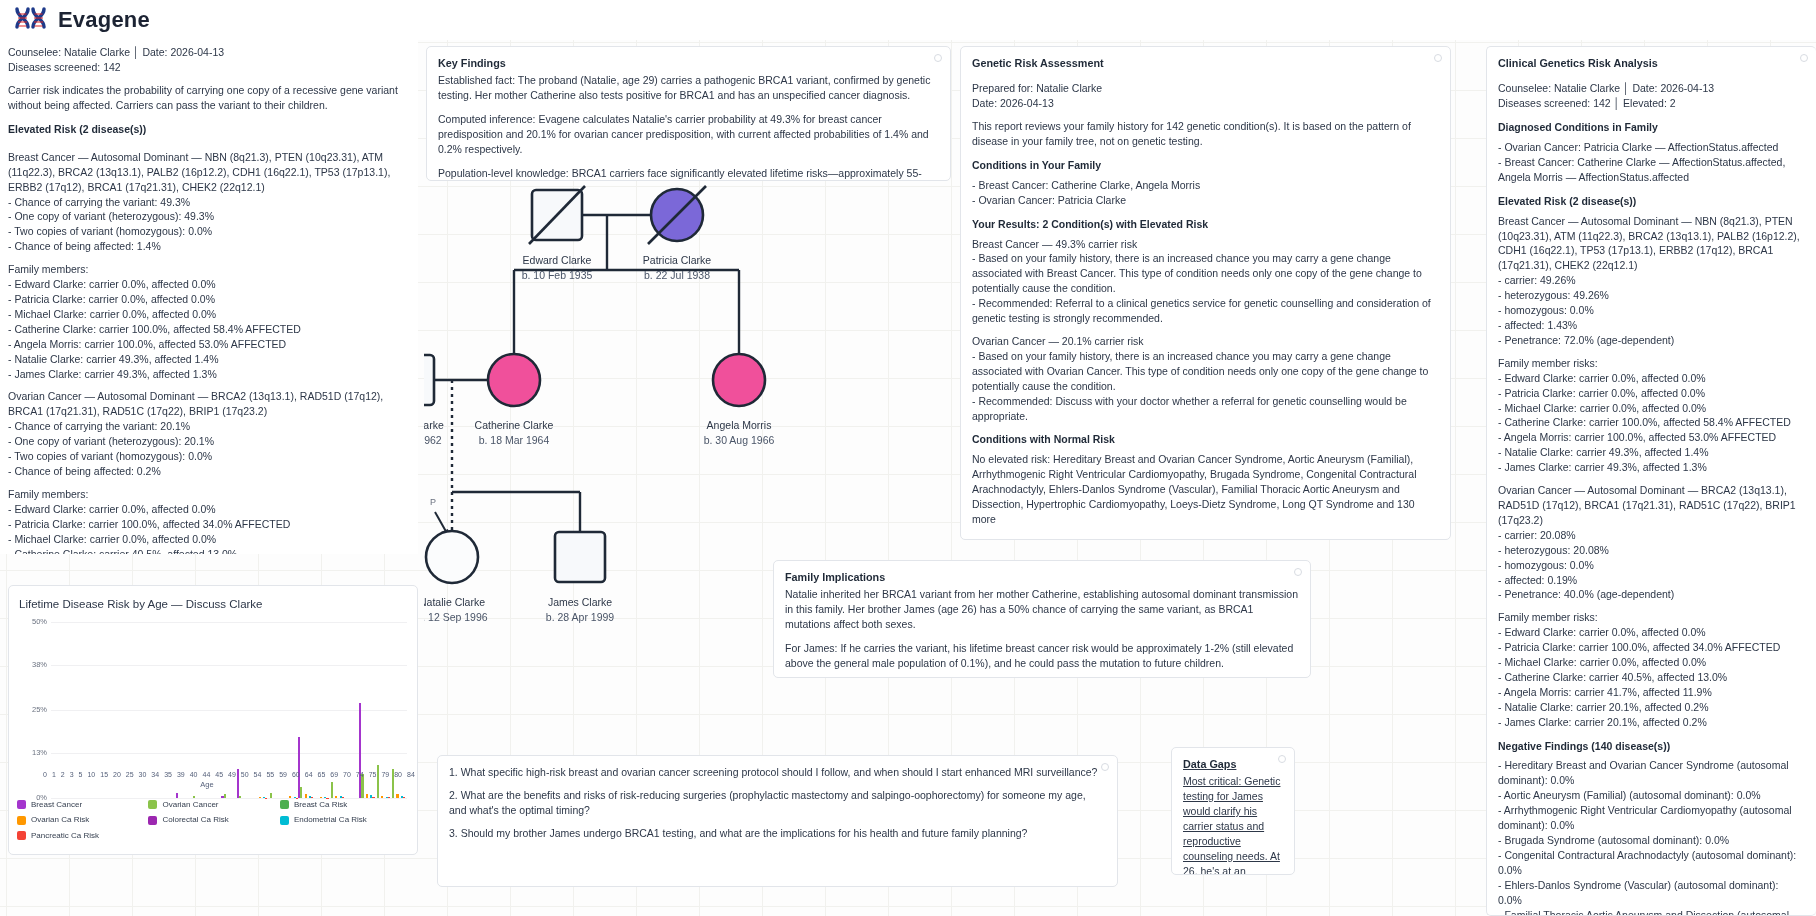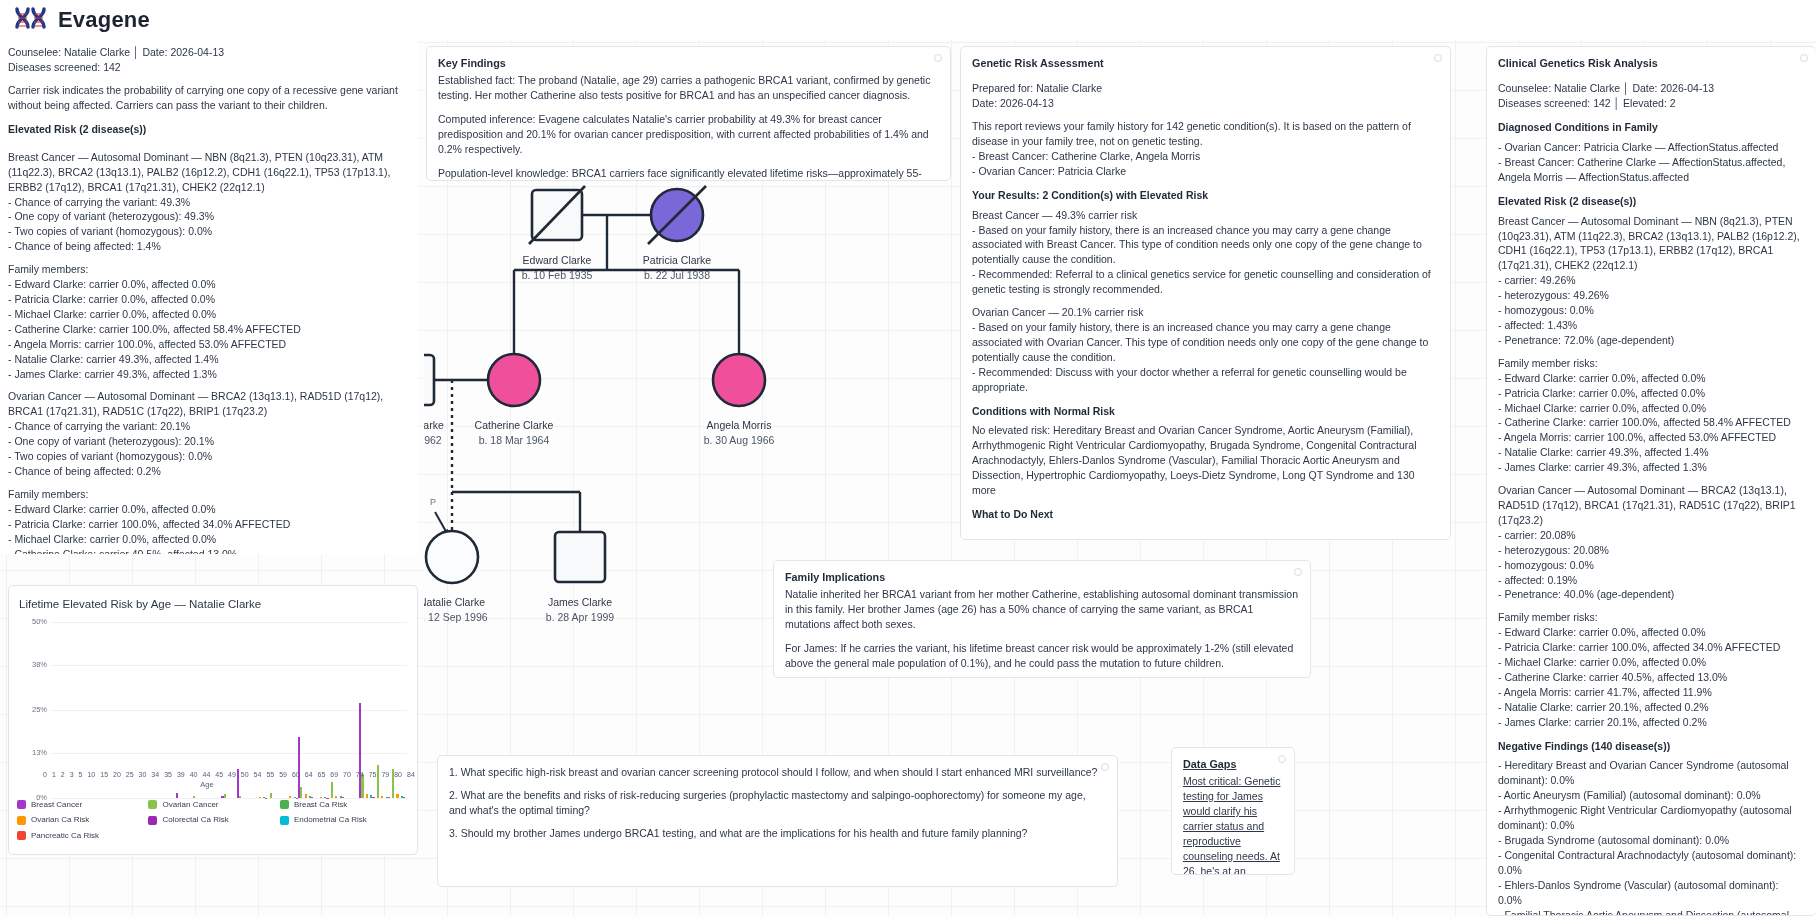--- a/index.html
+++ b/index.html
@@ -186,21 +186,21 @@
     <div class="blank"></div>
     <div>Family members:</div>
     <div>- Edward Clarke: carrier 0.0%, affected 0.0%</div>
     <div>- Patricia Clarke: carrier 100.0%, affected 34.0% AFFECTED</div>
     <div>- Michael Clarke: carrier 0.0%, affected 0.0%</div>
     <div>- Catherine Clarke: carrier 40.5%, affected 13.0%</div>
 
   </div>
 
   <div class="card" id="chart-card">
-    <div id="chart-title">Lifetime Elevated Risk by Age — Natalie Clarke</div>
+    <div id="chart-title">Lifetime Disease Risk by Age — Discuss Clarke</div>
     <div id="plot-area">
       <div id="gridlines">
           <div class="gridline" style="top: 6px;"></div>
           <div class="gridline" style="top: 48.24px;"></div>
           <div class="gridline" style="top: 94px;"></div>
           <div class="gridline" style="top: 136.24px;"></div>
           <div class="gridline" style="top: 182px;"></div>
         </div>
       <div id="yticks">
           <div class="y-axis-label" style="top: 1px;">50%</div>
@@ -574,20 +574,21 @@
   </div>
 
   <div class="card" id="panel-gra">
     <span class="dot-close"></span>
     <div class="card-title">Genetic Risk Assessment</div>
     <div class="blank"></div>
     <div>Prepared for: Natalie Clarke</div>
     <div>Date: 2026-04-13</div>
     <div class="blank"></div>
     <div>This report reviews your family history for 142 genetic condition(s). It is based on the pattern of disease in your family tree, not on genetic testing.</div>
+    <div class="sec-head">Conditions in Your Family</div>
     <div>- Breast Cancer: Catherine Clarke, Angela Morris</div>
     <div>- Ovarian Cancer: Patricia Clarke</div>
     <div class="sec-head">Your Results: 2 Condition(s) with Elevated Risk</div>
     <div>Breast Cancer — 49.3% carrier risk</div>
     <div>- Based on your family history, there is an increased chance you may carry a gene change associated with Breast Cancer. This type of condition needs only one copy of the gene change to potentially cause the condition.</div>
     <div>- Recommended: Referral to a clinical genetics service for genetic counselling and consideration of genetic testing is strongly recommended.</div>
     <div class="blank"></div>
     <div>Ovarian Cancer — 20.1% carrier risk</div>
     <div>- Based on your family history, there is an increased chance you may carry a gene change associated with Ovarian Cancer. This type of condition needs only one copy of the gene change to potentially cause the condition.</div>
     <div>- Recommended: Discuss with your doctor whether a referral for genetic counselling would be appropriate.</div>

